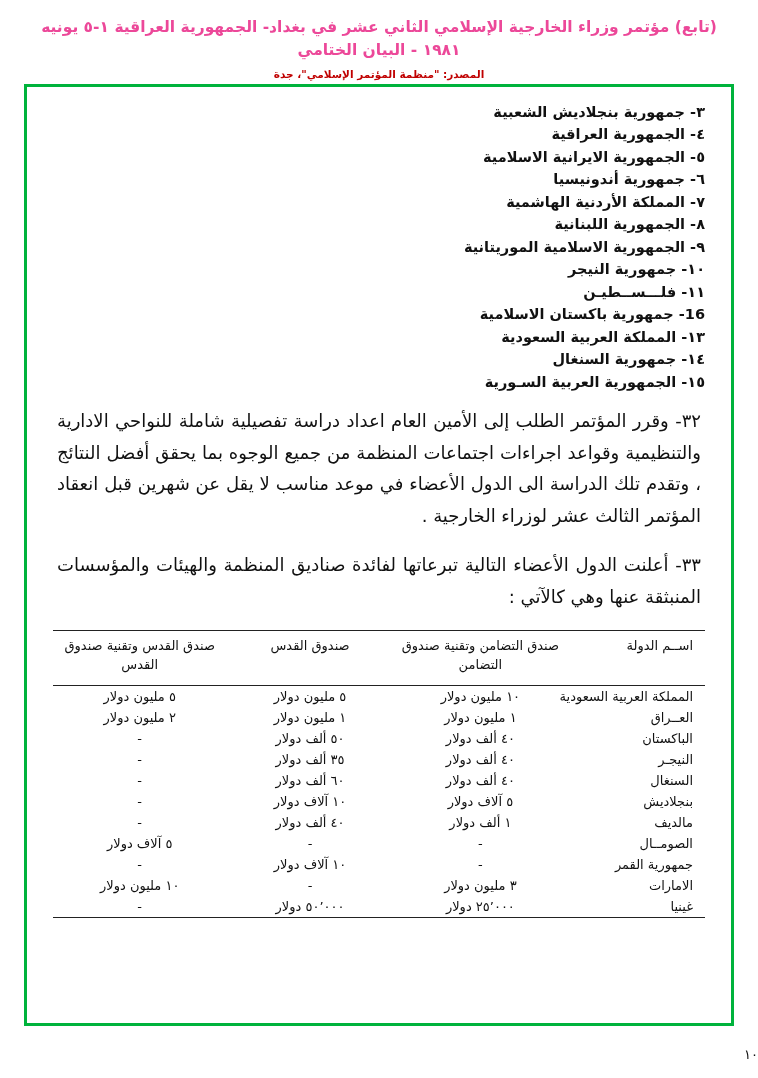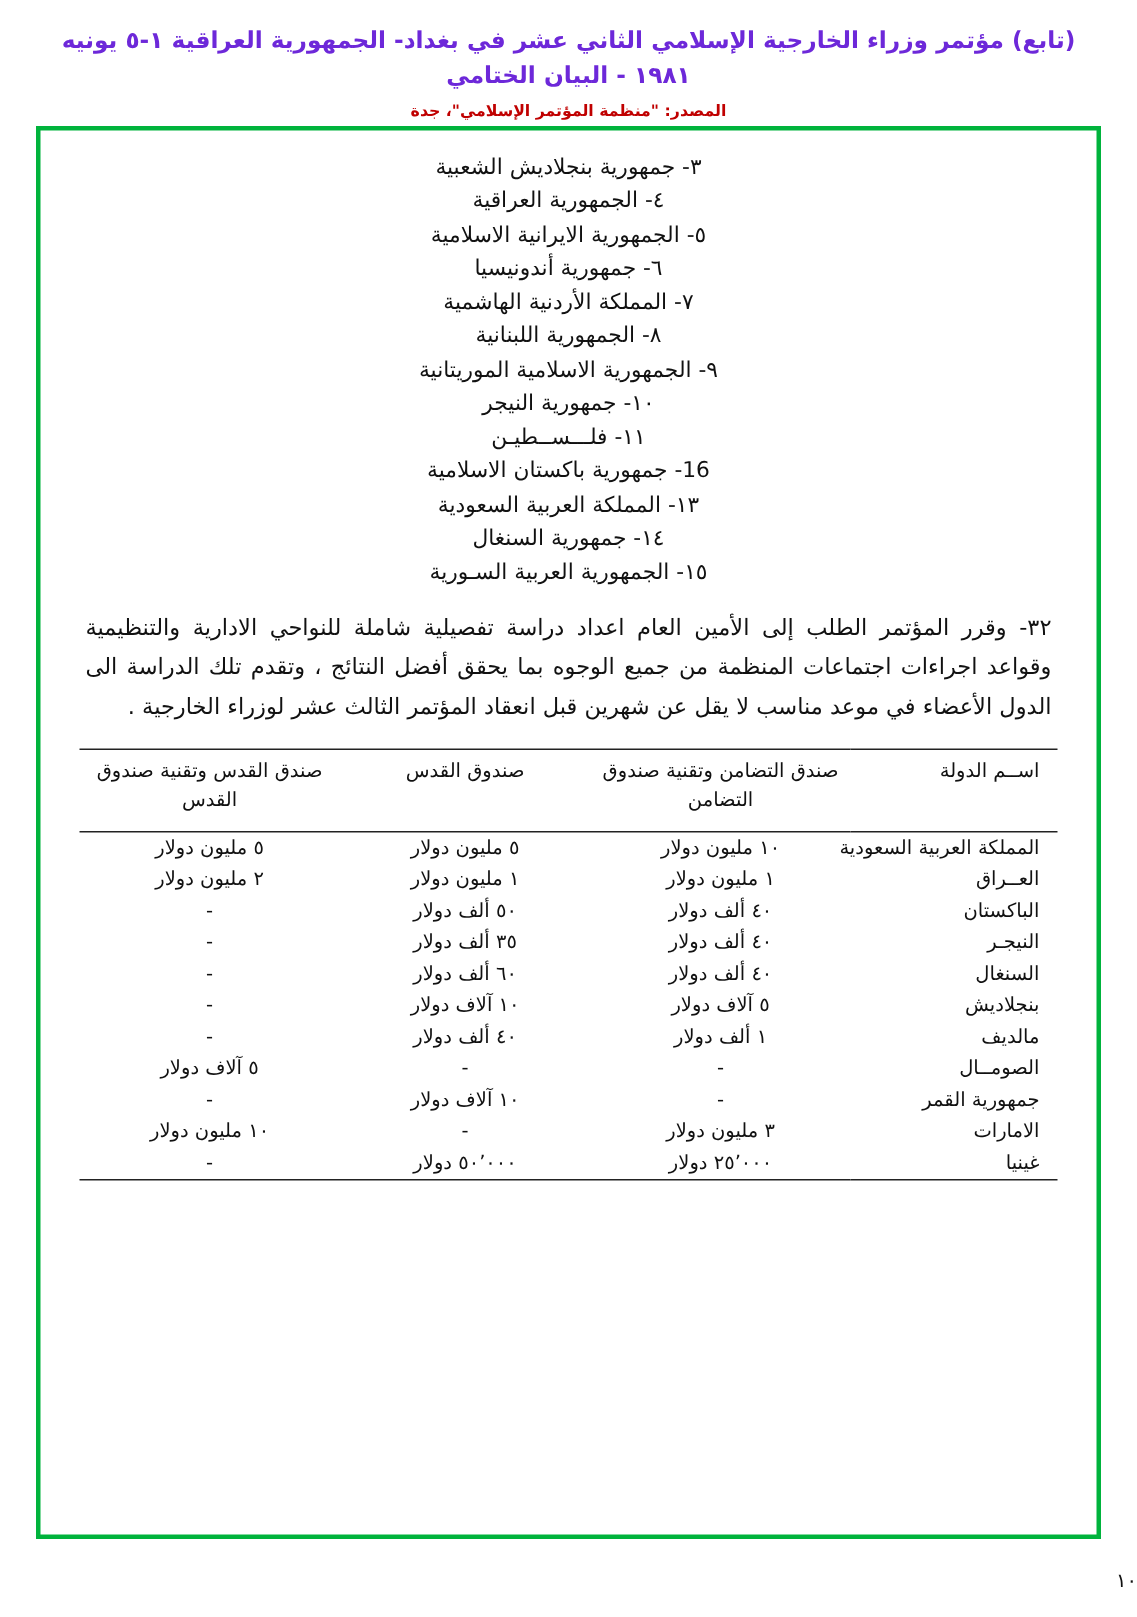--- a/index.html
+++ b/index.html
@@ -22,21 +22,21 @@
     box-sizing: border-box;
   }
   
   .header {
     text-align: center;
     padding: 16px 28px 4px 28px;
   }
   .header-title {
     font-size: 15.5px;
     font-weight: bold;
-    color: #6d28d9;
+    color: #ec4899;
     line-height: 1.5;
     direction: rtl;
   }
   .header-source {
     margin-top: 5px;
     font-size: 10.5px;
     color: #c00000;
     font-weight: bold;
     direction: rtl;
   }
@@ -53,33 +53,33 @@
   .frame-inner {
     position: absolute;
     inset: 0;
     padding: 14px 26px 10px 26px;
     overflow: hidden;
     box-sizing: border-box;
   }
   
   .country-list {
     direction: rtl;
-    text-align: center;
     font-size: 14.5px;
     line-height: 1.55;
+    font-weight: bold;
   }
   .country-list .cl-item {
     display: block;
     white-space: pre;
   }
   
   .para {
     direction: rtl;
     text-align: justify;
-    font-size: 15px;
+    font-size: 18px;
     line-height: 1.75;
     margin-top: 12px;
     padding: 0 4px;
   }
   .para.p33 { margin-top: 14px; }
   
   .table-caption {
     direction: rtl;
     text-align: center;
     font-size: 13px;
@@ -150,20 +150,21 @@
         <span class="cl-item">٩- الجمهورية الاسلامية الموريتانية</span>
         <span class="cl-item">١٠- جمهورية النيجر</span>
         <span class="cl-item">١١- فلـــســطيـن</span>
         <span class="cl-item">16- جمهورية باكستان الاسلامية</span>
         <span class="cl-item">١٣- المملكة العربية السعودية</span>
         <span class="cl-item">١٤- جمهورية السنغال</span>
         <span class="cl-item">١٥- الجمهورية العربية السـورية</span>
       </div>
 
       <p class="para">٣٢- وقرر المؤتمر الطلب إلى الأمين العام اعداد دراسة تفصيلية شاملة للنواحي الادارية والتنظيمية وقواعد اجراءات اجتماعات المنظمة من جميع الوجوه بما يحقق أفضل النتائج ، وتقدم تلك الدراسة الى الدول الأعضاء في موعد مناسب لا يقل عن شهرين قبل انعقاد المؤتمر الثالث عشر لوزراء الخارجية .</p>
+      <p class="para p33">٣٣- أعلنت الدول الأعضاء التالية تبرعاتها لفائدة صناديق المنظمة والهيئات والمؤسسات المنبثقة عنها وهي كالآتي :</p>
 
 
       <table class="donations">
         <thead>
           <tr>
             <th class="col-name col-name-head">اســم الدولة</th>
             <th class="col-a">صندق التضامن وتقنية صندوق التضامن</th>
             <th class="col-b">صندوق القدس</th>
             <th class="col-c">صندق القدس وتقنية صندوق القدس</th>
           </tr>

